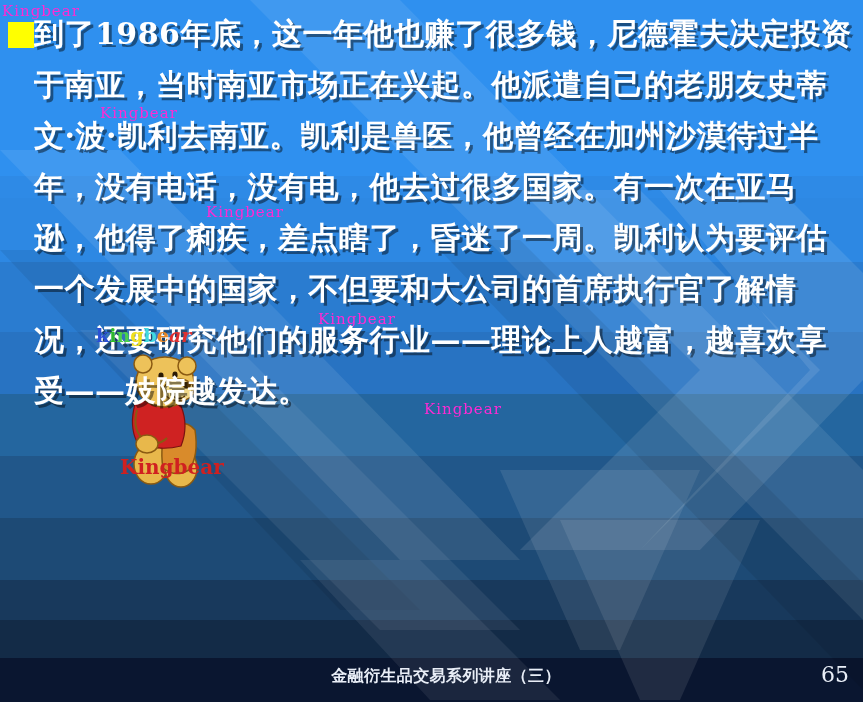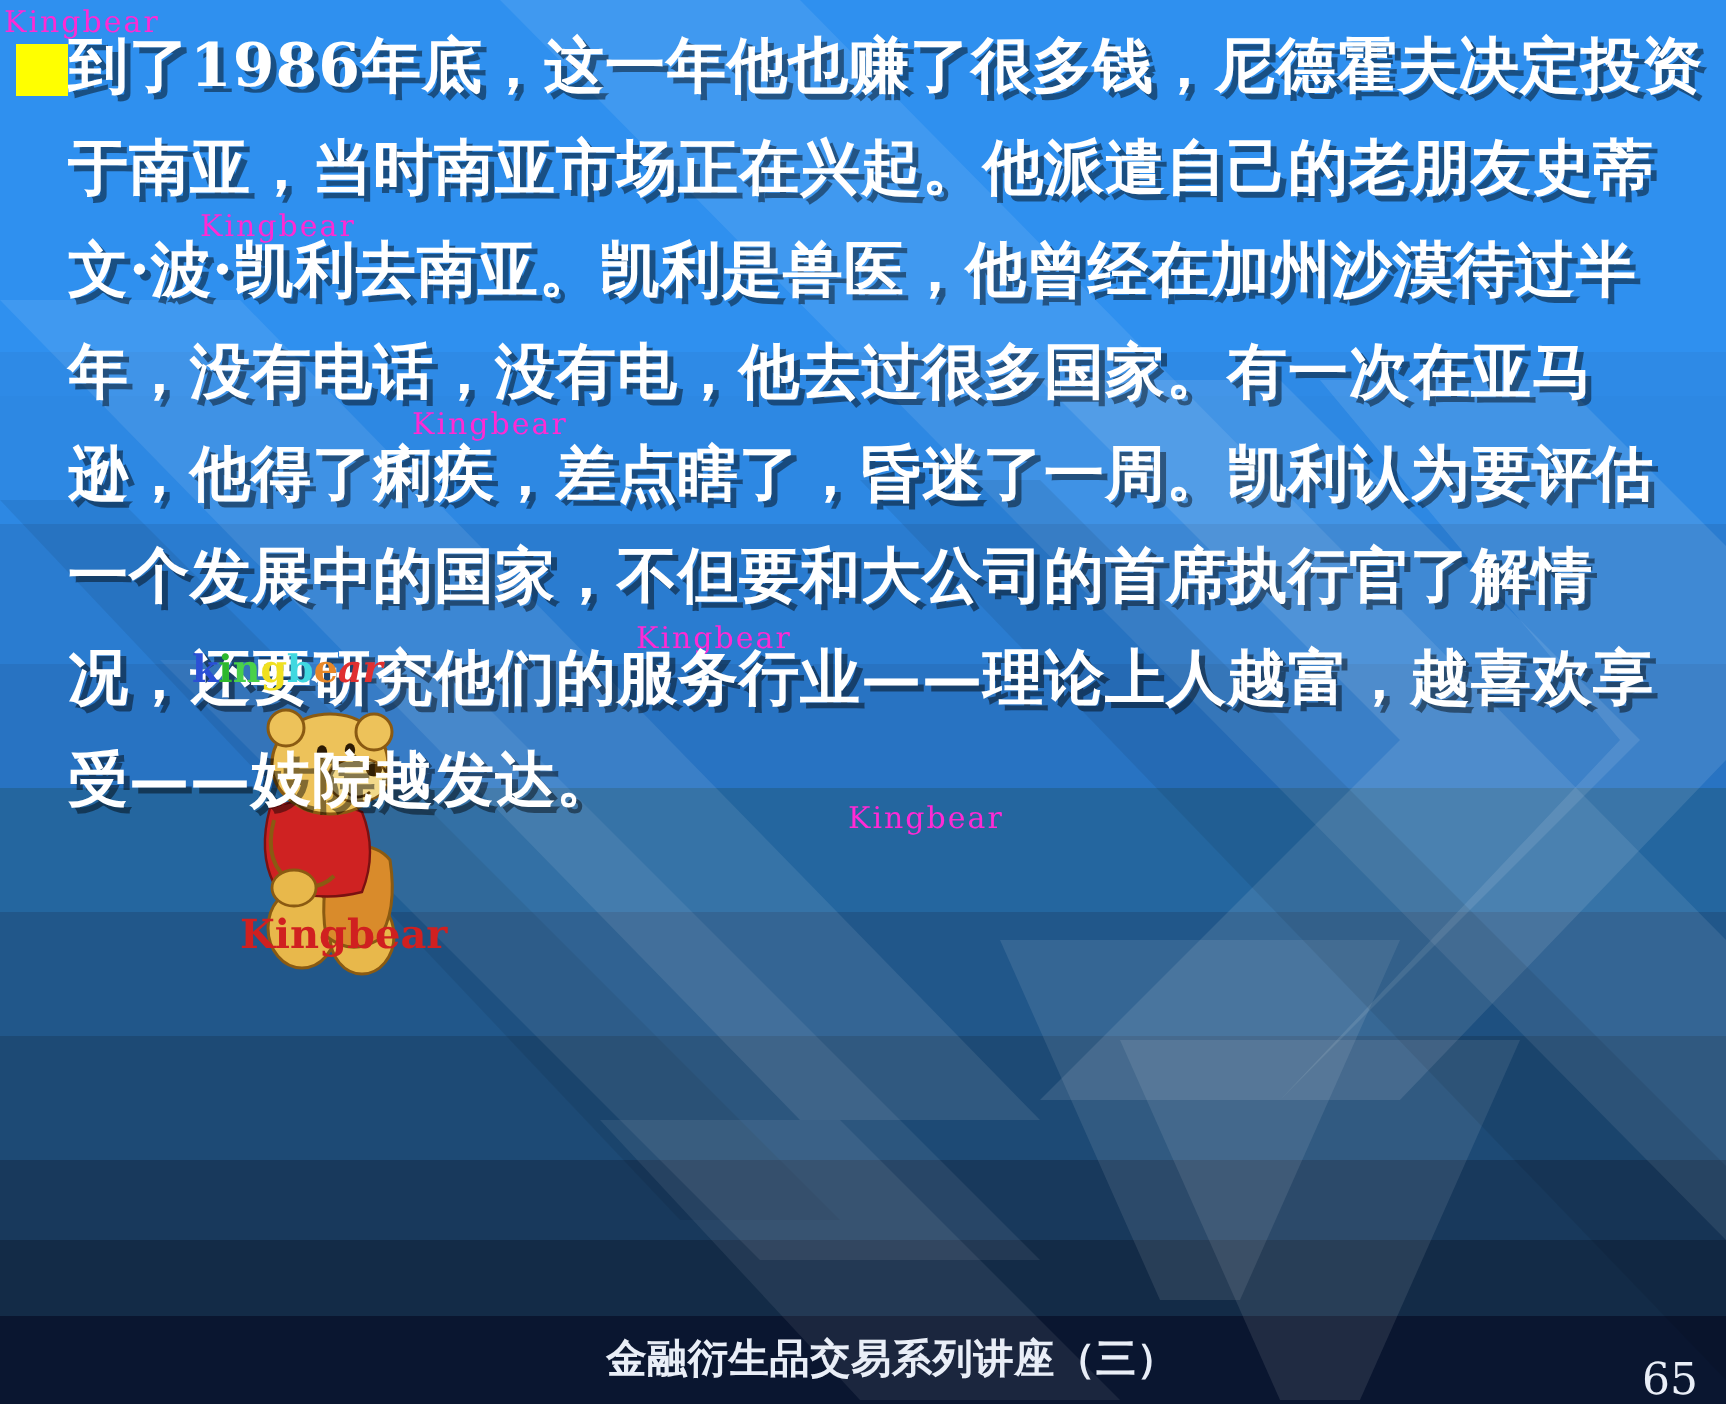--- a/index.html
+++ b/index.html
@@ -123,29 +123,29 @@
     height: 46px;
     z-index: 7;
   }
   .footer-title {
     position: absolute;
     left: 0; right: 0;
     top: 10px;
     text-align: center;
     color: #e9eef7;
     font-family: "DejaVu Serif", "Liberation Serif", serif;
-    font-size: 20px;
+    font-size: 16px;
     font-weight: bold;
     letter-spacing: 0.4px;
     margin-left: 29px;
   }
   .footer-page {
     position: absolute;
     right: 14px;
-    top: 22px;
+    top: 6px;
     color: #e9eef7;
     font-family: "DejaVu Serif", "Liberation Serif", serif;
     font-size: 22px;
   }
 </style>
 </head>
 <body>
 
 <div class="slide">
 

